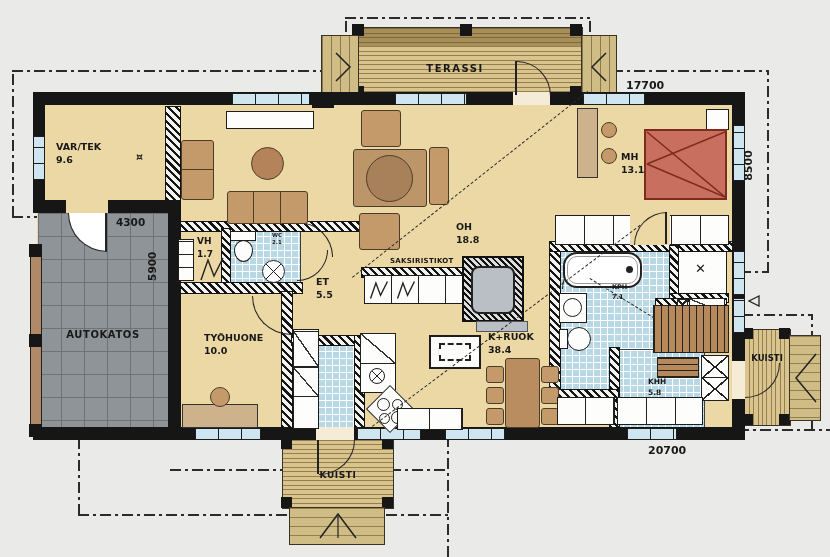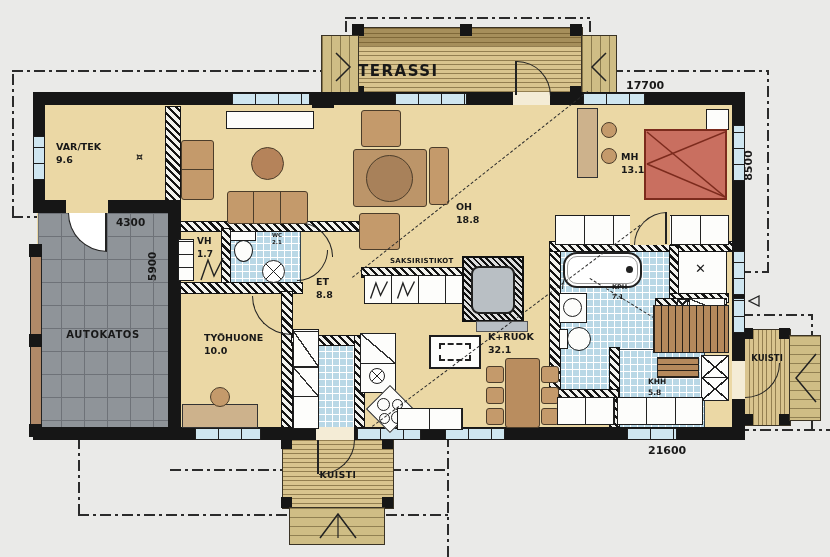--- a/index.html
+++ b/index.html
@@ -63,21 +63,21 @@
   <div class="a wall" style="left:352px;top:86px;width:12px;height:12px"></div>
   <div class="a wall" style="left:570px;top:86px;width:12px;height:12px"></div>
   <div class="a steps" style="left:322px;top:36px;width:36px;height:62px;background-image:repeating-linear-gradient(90deg,rgba(70,55,20,.5) 0 1px,transparent 1px 9px)"></div>
   <svg class="a" style="left:334px;top:52px" width="18" height="30" viewBox="0 0 18 30">
       <polyline points="2,1 16,15 2,29" fill="none" stroke="#222" stroke-width="1.5"></polyline>
     </svg>
   <div class="a steps" style="left:582px;top:36px;width:34px;height:62px;background-image:repeating-linear-gradient(90deg,rgba(70,55,20,.5) 0 1px,transparent 1px 9px)"></div>
   <svg class="a" style="left:590px;top:52px" width="18" height="30" viewBox="0 0 18 30">
       <polyline points="16,1 2,15 16,29" fill="none" stroke="#222" stroke-width="1.5"></polyline>
     </svg>
-  <div class="lbl" style="left:358px;top:64px;width:194px;text-align:left;font-size:15px;letter-spacing:1.5px">TERASSI</div>
+  <div class="lbl" style="left:358px;top:64px;width:194px;text-align:center;font-size:10px;letter-spacing:1.5px">TERASSI</div>
 
   <div class="a woodh" style="left:283px;top:440px;width:110px;height:68px"></div>
   <div class="a wall" style="left:281px;top:438px;width:11px;height:11px"></div>
   <div class="a wall" style="left:382px;top:438px;width:11px;height:11px"></div>
   <div class="a wall" style="left:281px;top:497px;width:11px;height:11px"></div>
   <div class="a wall" style="left:382px;top:497px;width:11px;height:11px"></div>
   <div class="a steps" style="left:290px;top:508px;width:94px;height:36px;background-image:repeating-linear-gradient(180deg,rgba(70,55,20,.45) 0 1px,transparent 1px 9px)"></div>
   <svg class="a" style="left:318px;top:510px" width="40" height="30" viewBox="0 0 40 30">
       <polyline points="2,28 20,4 38,28" fill="none" stroke="#222" stroke-width="1.5"></polyline>
       <line x1="20" y1="4" x2="20" y2="28" stroke="#222" stroke-width="1.2"></line>
@@ -176,21 +176,21 @@
   <div class="a" style="left:182px;top:169px;width:31px;height:1.4px;background:#4c3d2a"></div>
   <div class="a furn circ" style="left:251px;top:147px;width:33px;height:33px;background:#b5835a"></div>
   <div class="a furn" style="left:227px;top:191px;width:81px;height:33px"></div>
   <div class="a" style="left:253px;top:192px;width:1.4px;height:31px;background:#4c3d2a"></div>
   <div class="a" style="left:280px;top:192px;width:1.4px;height:31px;background:#4c3d2a"></div>
   <div class="a furn" style="left:361px;top:110px;width:40px;height:37px"></div>
   <div class="a furn" style="left:353px;top:149px;width:74px;height:58px;background:#bc9569"></div>
   <div class="a furn circ" style="left:366px;top:155px;width:47px;height:47px;background:#a8815a"></div>
   <div class="a furn" style="left:429px;top:147px;width:20px;height:58px"></div>
   <div class="a furn" style="left:359px;top:213px;width:41px;height:37px"></div>
-  <div class="rl" style="left:456px;top:200px">
+  <div class="rl" style="left:456px;top:220px">
     <span>OH</span>
     <span>18.8</span>
   </div>
 
   <div class="a" style="left:577px;top:108px;width:21px;height:70px;background:#cdb28c;border:1.2px solid #333;box-sizing:border-box"></div>
   <div class="a furn circ" style="left:601px;top:122px;width:16px;height:16px"></div>
   <div class="a furn circ" style="left:601px;top:148px;width:16px;height:16px"></div>
   <div class="a white" style="left:707px;top:110px;width:21px;height:19px"></div>
   <div class="a" style="left:644px;top:129px;width:83px;height:71px;background:#c96f60;border:2px solid #7c2b1d;box-sizing:border-box">
     <svg width="79" height="67" viewBox="0 0 79 67">
@@ -220,21 +220,21 @@
   <div class="a white" style="left:231px;top:232px;width:24px;height:8px"></div>
   <div class="a white circ" style="left:235px;top:241px;width:17px;height:20px;border-radius:50% 50% 50% 50%/45% 45% 55% 55%"></div>
   <div class="a sink" style="left:262px;top:260px;width:23px;height:23px"></div>
   <div class="rl" style="left:272px;top:232px;font-size:5.5px;line-height:1.3">
     <span>WC</span>
     <span>2.1</span>
   </div>
 
   <div class="rl" style="left:316px;top:275px">
     <span>ET</span>
-    <span>8.8</span>
+    <span>5.5</span>
   </div>
 
   <div class="rl" style="left:204px;top:331px">
     <span>TYÖHUONE</span>
     <span>10.0</span>
   </div>
   <div class="a" style="left:182px;top:404px;width:76px;height:24px;background:#cdb28c;border:1.2px solid #333;box-sizing:border-box"></div>
   <div class="a furn circ" style="left:210px;top:387px;width:20px;height:20px"></div>
 
   <div class="a white" style="left:294px;top:330px;width:24px;height:98px"></div>
@@ -246,21 +246,21 @@
   <div class="a" style="left:373px;top:392px;width:34px;height:34px;background:#fdfdfb;border:1.5px solid #222;transform:rotate(45deg);box-sizing:border-box"></div>
   <div class="a white circ" style="left:378px;top:399px;width:11px;height:11px"></div>
   <div class="a white circ" style="left:393px;top:400px;width:9px;height:9px"></div>
   <div class="a white circ" style="left:380px;top:414px;width:9px;height:9px"></div>
   <div class="a white circ" style="left:392px;top:412px;width:11px;height:11px"></div>
   <div class="a white" style="left:398px;top:409px;width:64px;height:20px;background-image:repeating-linear-gradient(90deg,transparent 0 31px,#222 31px 32px)"></div>
   <div class="a white" style="left:431px;top:337px;width:48px;height:30px;outline-width:2px"></div>
   <div class="a" style="left:439px;top:343px;width:32px;height:18px;border:2px dashed #222;box-sizing:border-box"></div>
   <div class="rl" style="left:488px;top:330px">
     <span>K+RUOK</span>
-    <span>32.1</span>
+    <span>38.4</span>
   </div>
 
   <div class="a white" style="left:365px;top:276px;width:98px;height:27px;background-image:repeating-linear-gradient(90deg,transparent 0 26px,#222 26px 27px)"></div>
   <svg class="a" style="left:369px;top:280px" width="20" height="20" viewBox="0 0 26 26">
       <polyline points="2,24 9,4 15,20 24,2" fill="none" stroke="#222" stroke-width="1.8"></polyline>
     </svg>
   <svg class="a" style="left:396px;top:280px" width="20" height="20" viewBox="0 0 26 26">
       <polyline points="2,24 9,4 15,20 24,2" fill="none" stroke="#222" stroke-width="1.8"></polyline>
     </svg>
 
@@ -307,19 +307,19 @@
   <div class="a dash" style="left:372px;top:426px;width:335px;transform:rotate(-36.9deg)"></div>
   <div class="a dash" style="left:590px;top:278px;width:76px;transform:rotate(31.6deg)"></div>
   <div class="lbl" style="left:390px;top:258px;font-size:7px;letter-spacing:.3px">SAKSIRISTIKOT</div>
 
   <div class="lbl" style="left:38px;top:330px;width:130px;text-align:center;font-size:10px">AUTOKATOS</div>
   <div class="dim" style="left:116px;top:217px;font-size:10.5px">4300</div>
   <div class="dim" style="left:130px;top:261px;width:44px;text-align:center;font-size:10.5px;transform:rotate(-90deg)">5900</div>
 
   <div class="dim" style="left:626px;top:80px">17700</div>
   <div class="dim" style="left:726px;top:160px;width:44px;text-align:center;transform:rotate(-90deg)">8500</div>
-  <div class="dim" style="left:648px;top:445px">21600</div>
+  <div class="dim" style="left:648px;top:445px">20700</div>
 
   <svg class="a" style="left:748px;top:295px" width="12" height="12" viewBox="0 0 12 12">
       <polygon points="11,1 1,6 11,11" fill="none" stroke="#222" stroke-width="1.3"></polygon>
     </svg>
 
 </div>
 
 </body></html>

